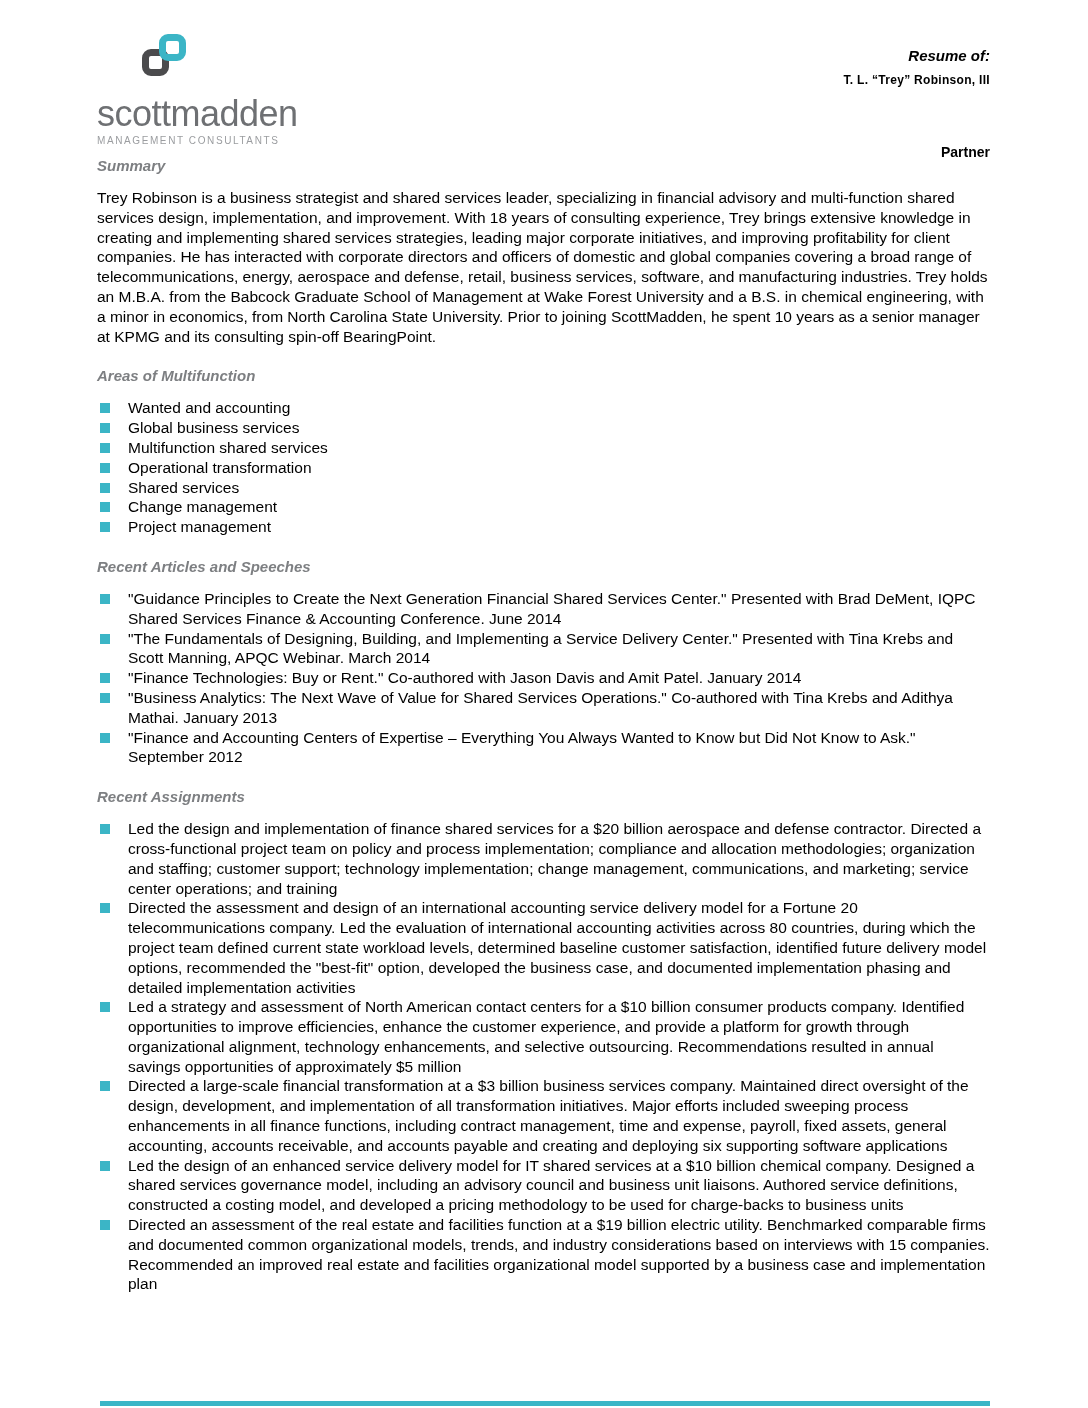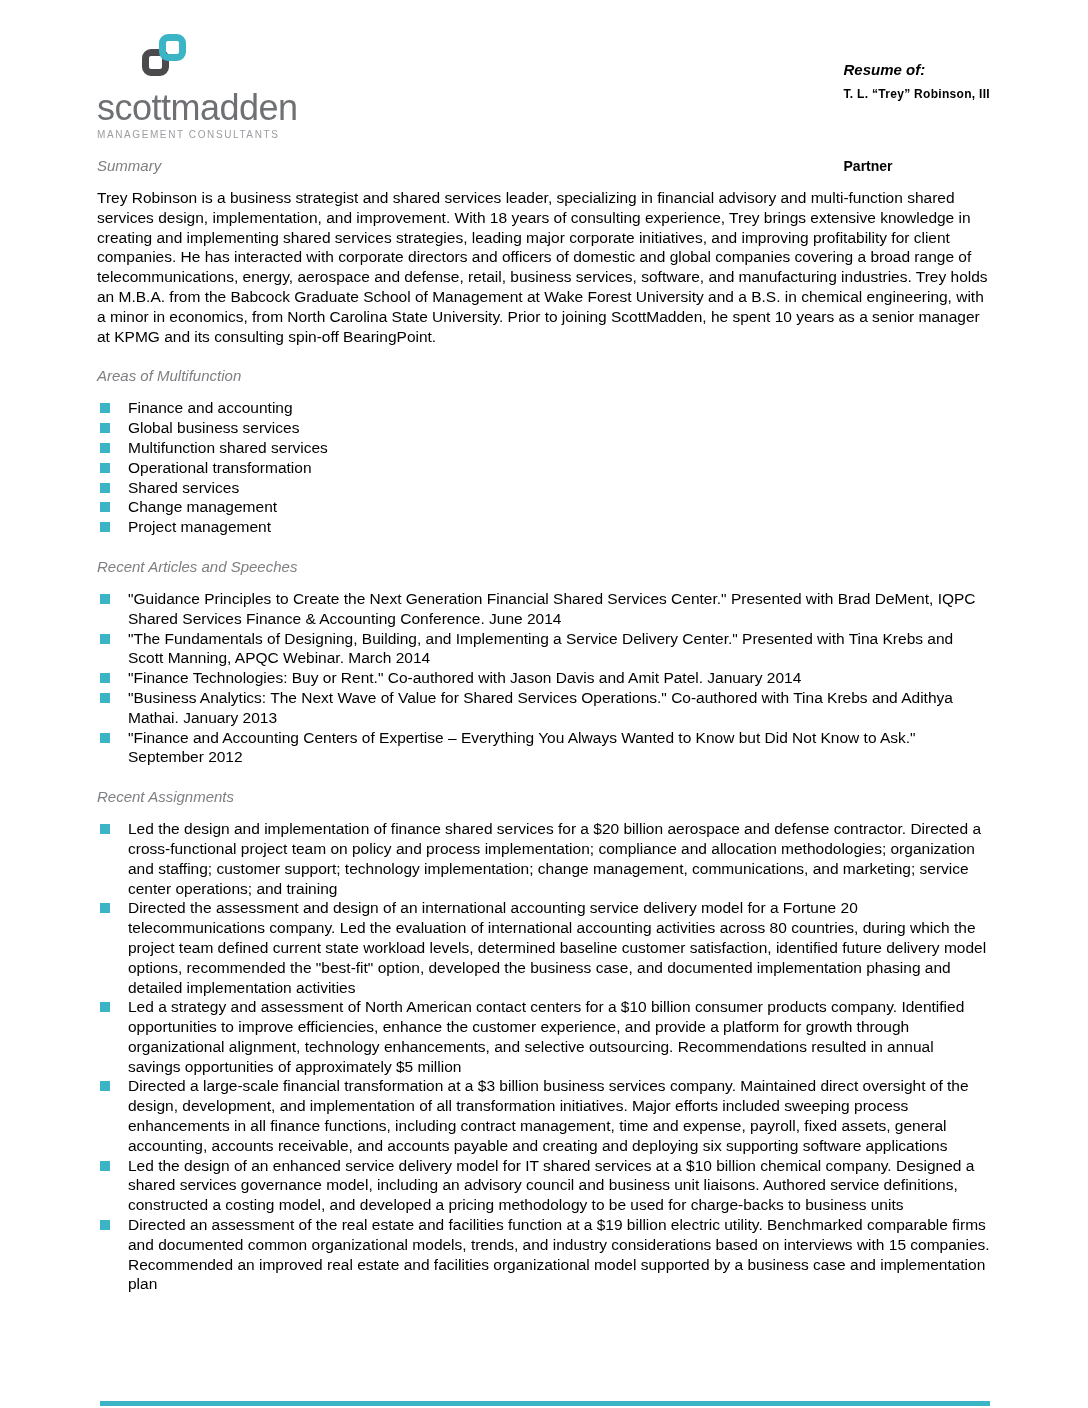--- a/index.html
+++ b/index.html
@@ -11,34 +11,34 @@
   .content { position:absolute; left:97px; top:36px; width:893px; }
 
   
   .logo { position:relative; width:300px; height:100px; }
   .logo-squares { position:relative; height:52px; }
   .sq { position:absolute; width:27px; height:27px; border-radius:9px; box-sizing:border-box; background:transparent; }
   .sq.dark { left:45px; top:13px; border:7px solid #4b4b4d; z-index:1; }
   .sq.teal { left:62px; top:-2px; border:7px solid #3bb5c6; z-index:2; }
   .logo-word {
     font-size:36px; line-height:36px; color:#6e7073; letter-spacing:-0.5px;
-    font-weight:400; margin-top:2px;
+    font-weight:400; margin-top:8px;
   }
   .logo-tag {
     width:202px; text-align:left; font-size:10px; letter-spacing:1.6px;
     color:#9b9da0; margin-top:3px; font-weight:400;
   }
-  .header-right { position:absolute; top:23px; right:0; }
+  .header-right { position:absolute; top:9px; right:0; text-align:right; }
   .resume-of  { font-size:15px; font-style:italic; font-weight:bold; line-height:22px; }
   .person-name{ font-size:12px; font-weight:bold; line-height:26px; letter-spacing:0.3px; }
   .person-title{ font-size:14px; font-weight:bold; line-height:23px;margin-top:48px; }
 
   
   .section-heading {
-    font-size:15px; font-weight:normal; font-style:italic; color:#7d7f82;
+    font-size:15px; font-weight:bold; font-style:italic; color:#7d7f82;
     margin:21px 0 13px 0; line-height:18px;
   }
   .para { font-size:15.5px; line-height:19.8px; margin:0; }
   ul.blist { list-style:none; margin:0; padding:0; }
   ul.blist li {
     position:relative; padding-left:31px; font-size:15.5px; line-height:19.8px;
   }
   ul.blist li .bullet {
     position:absolute; left:3px; top:5px; width:10px; height:10px;
     background:#3bb5c6; display:block;
@@ -73,21 +73,21 @@
     <main>
 
       <section>
         <h2 class="section-heading">Summary</h2>
         <p class="para">Trey Robinson is a business strategist and shared services leader, specializing in financial advisory and multi-function shared services design, implementation, and improvement. With 18 years of consulting experience, Trey brings extensive knowledge in creating and implementing shared services strategies, leading major corporate initiatives, and improving profitability for client companies. He has interacted with corporate directors and officers of domestic and global companies covering a broad range of telecommunications, energy, aerospace and defense, retail, business services, software, and manufacturing industries. Trey holds an M.B.A. from the Babcock Graduate School of Management at Wake Forest University and a B.S. in chemical engineering, with a minor in economics, from North Carolina State University. Prior to joining ScottMadden, he spent 10 years as a senior manager at KPMG and its consulting spin-off BearingPoint.</p>
       </section>
 
       <section>
         <h2 class="section-heading">Areas of Multifunction</h2>
         <ul class="blist">
-            <li><span class="bullet"></span><span>Finance and accounting</span></li>
+            <li><span class="bullet"></span><span>Wanted and accounting</span></li>
             <li><span class="bullet"></span><span>Global business services</span></li>
             <li><span class="bullet"></span><span>Multifunction shared services</span></li>
             <li><span class="bullet"></span><span>Operational transformation</span></li>
             <li><span class="bullet"></span><span>Shared services</span></li>
             <li><span class="bullet"></span><span>Change management</span></li>
             <li><span class="bullet"></span><span>Project management</span></li>
           </ul>
       </section>
 
       <section>

